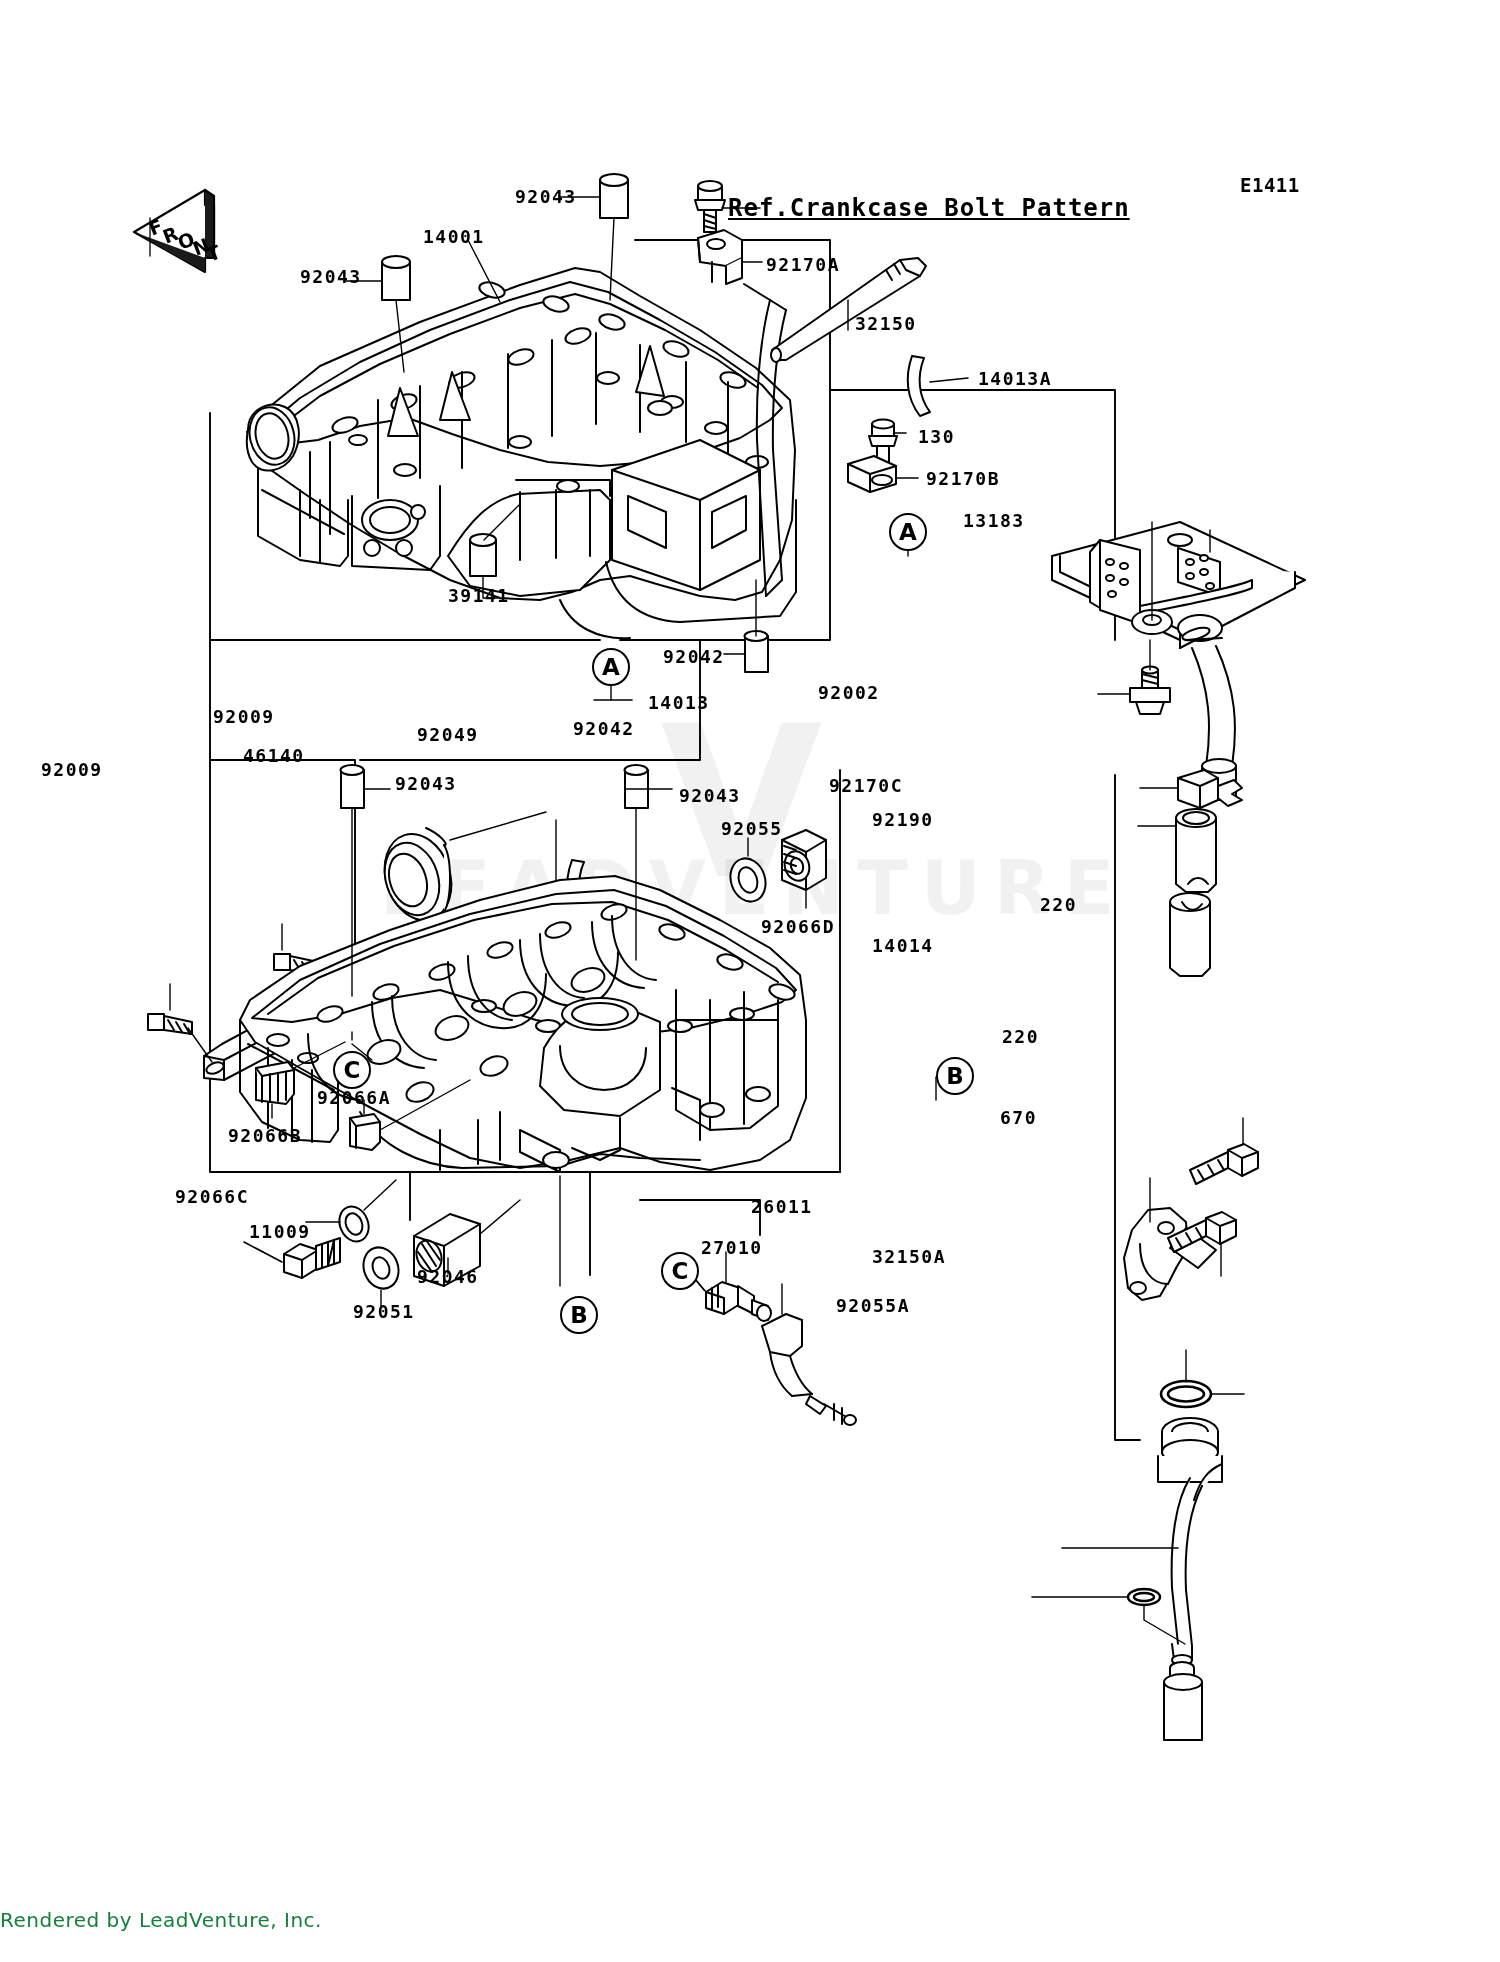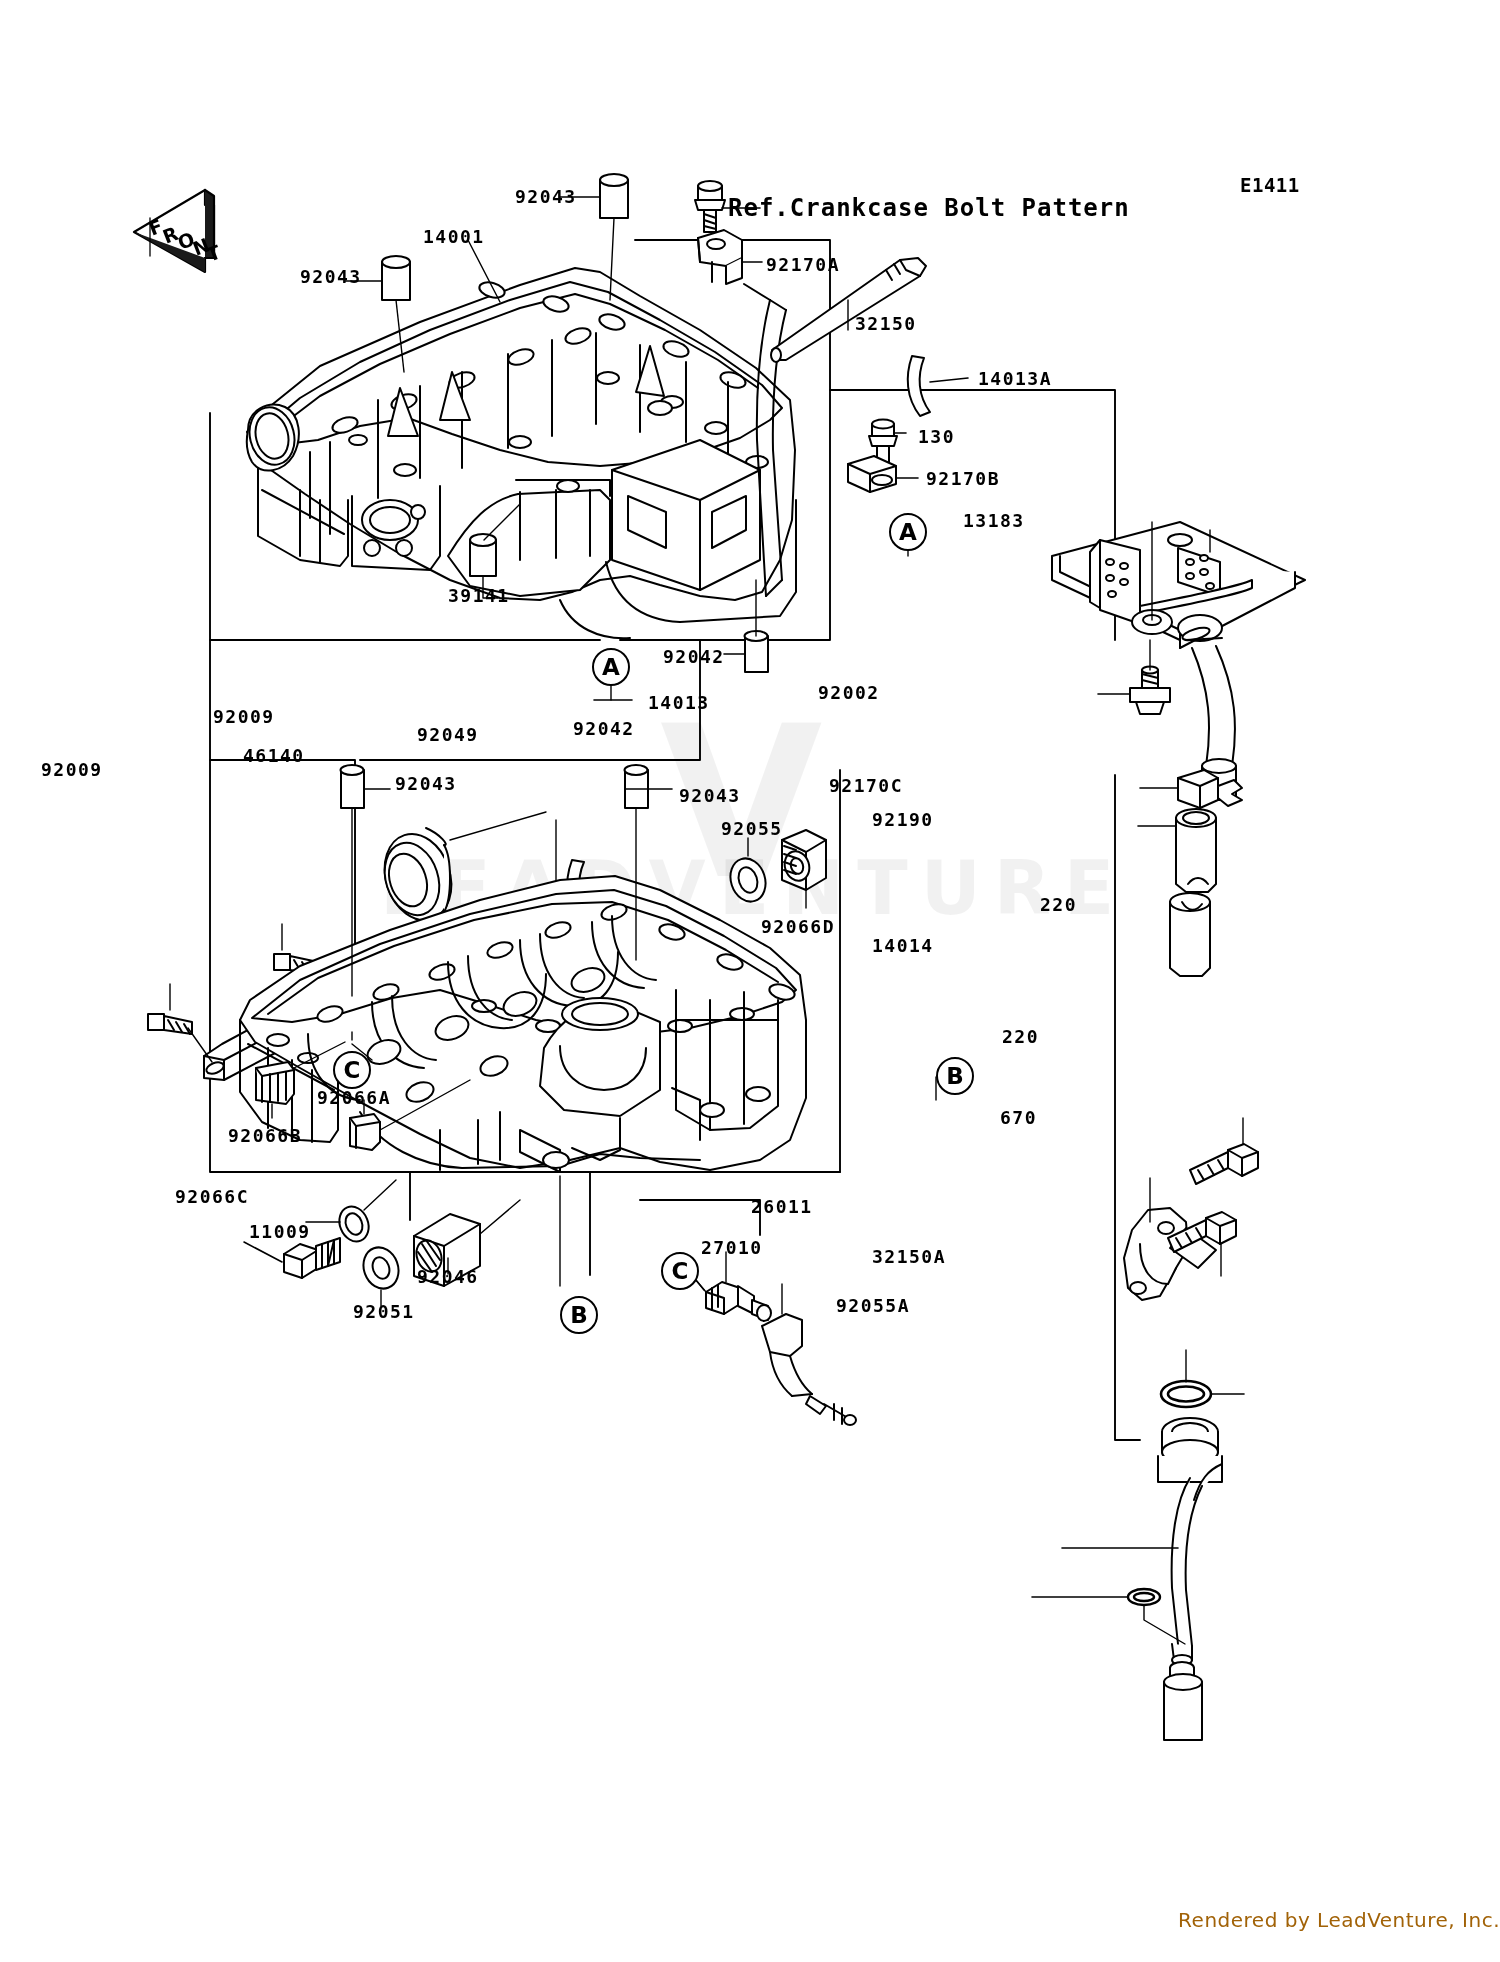--- a/index.html
+++ b/index.html
@@ -34,30 +34,31 @@
     white-space: nowrap;
     line-height: 1;
   }
   .lbl.small {
     font-size: 19px;
     letter-spacing: 0.5px;
   }
   .lbl.ref {
     font-size: 24px;
     letter-spacing: 1px;
+    text-decoration: underline;
   }
   .footer {
     position: absolute;
     left: 0;
     top: 1908px;
     width: 1500px;
-    text-align: right;
+    text-align: left;
     font-family: "DejaVu Sans", "Liberation Sans", sans-serif;
     font-size: 20px;
-    color: #a16207;
+    color: #15803d;
     letter-spacing: 0.5px;
   }
   .watermark {
     position: absolute;
     color: rgba(0,0,0,0.055);
     font-family: "DejaVu Sans", "Liberation Sans", sans-serif;
     font-weight: bold;
     pointer-events: none;
     user-select: none;
   }

